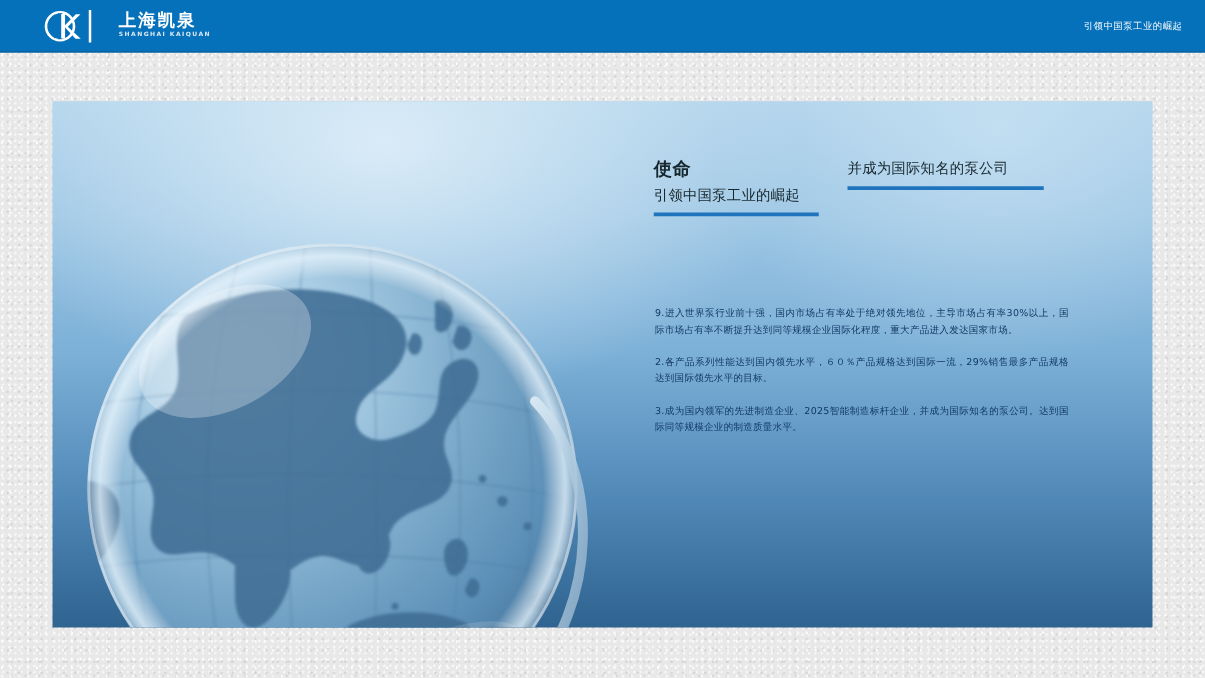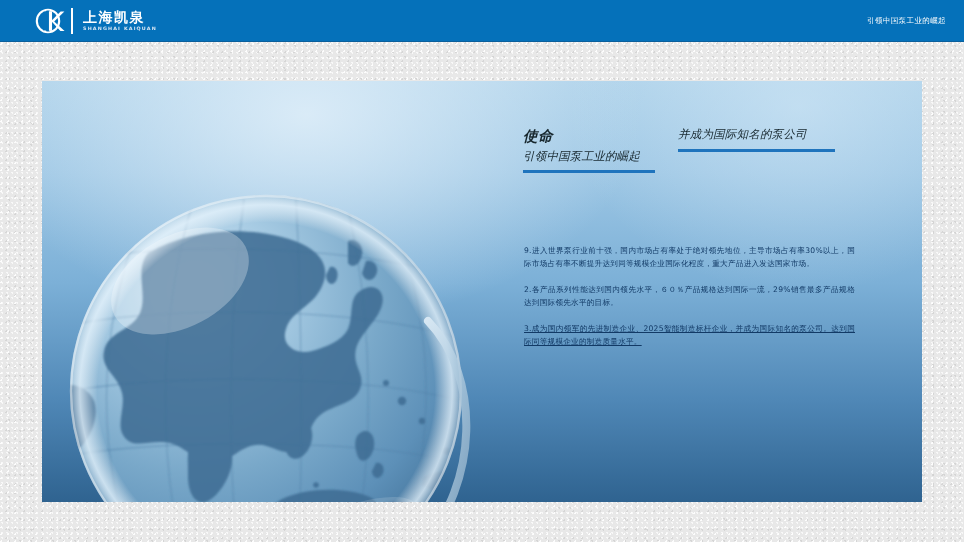--- a/index.html
+++ b/index.html
@@ -46,21 +46,21 @@
     align-items: center;
     gap: 6px;
   }
   #logo-emblem { width: 30px; height: 28px; display: block; }
   #logo-text-wrap {
     display: flex;
     flex-direction: column;
     justify-content: center;
     line-height: 1;
     border-left: 2px solid #ffffff;
-    padding-left: 10px;
+    padding-left: 22px;
     height: 26px;
   }
   #logo-cn {
     color: #ffffff;
     font-size: 14px;
     font-weight: bold;
     letter-spacing: 1.5px;
     white-space: nowrap;
   }
   #logo-en {
@@ -115,21 +115,20 @@
   #content-col {
     position: absolute;
     left: 481px; top: 0;
     width: 399px; height: 421px;
   }
   #headings-row {
     position: absolute;
     left: 0; top: 47px;
     width: 399px;
     display: flex;
-    font-style: italic;
   }
   .heading-block { position: relative; }
   .heading-block.mission { width: 155px; }
   .heading-block.goal { width: 200px; }
   .heading-title {
     color: #17272e;
     font-size: 14.5px;
     font-weight: bold;
     letter-spacing: 0.5px;
     line-height: 1.15;
@@ -157,21 +156,21 @@
     width: 331px;
   }
   .para {
     color: #123a66;
     font-size: 7.6px;
     line-height: 1.72;
     letter-spacing: 0.25px;
     margin: 0 0 13px 0;
     text-align: justify;
   }
-  .para:last-child { margin-bottom: 0; text-decoration: underline; }
+  .para:last-child { margin-bottom: 0; }
 </style>
 </head>
 <body>
 
 <div id="page-bg"></div>
 
 <div id="header-bar">
 
   <div id="logo-block">
     <svg id="logo-emblem" viewBox="0 0 30 28">

